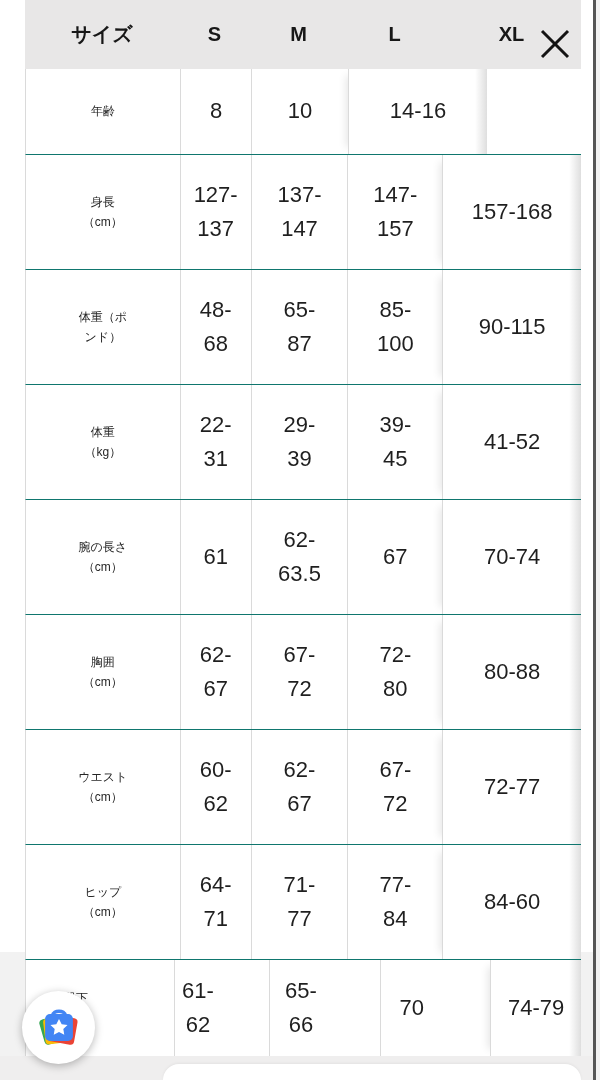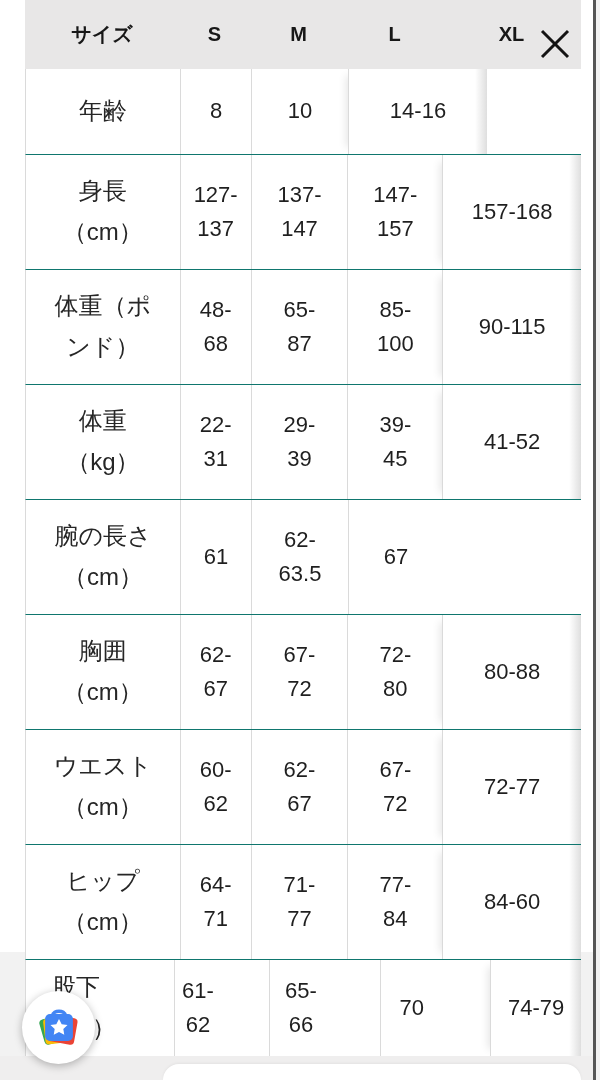--- a/index.html
+++ b/index.html
@@ -40,21 +40,21 @@
   }
   .col-label { width:154px; }
   .col-s { width:71px; }
   .col-m { width:97px; }
   .col-l { width:95px; }
   .col-xl { width:139px; position:relative; }
 
   .trow.body .cell + .cell { border-left:1px solid #dadada; }
 
   .trow.head .cell { font-weight:bold; font-size:20px; color:#171717; }
-  .trow.body .col-label { font-size:24px; line-height:1.7; color:#262626; }
+  .trow.body .col-label { font-size:12px; line-height:1.7; color:#262626; }
   .trow.body .val { font-size:22px; line-height:1.55; color:#1f1f1f; }
 
   
   .trow.body .col-xl { box-shadow:-9px 0 8px -7px rgba(0,0,0,0.10); }
   .trow.body .col-xl::after {
     content:""; position:absolute; right:0; top:0; bottom:0; width:12px;
     background:linear-gradient(to right, rgba(0,0,0,0), rgba(0,0,0,0.13));
     pointer-events:none;
   }
 
@@ -143,20 +143,21 @@
       <div class="cell col-xl val">41-52</div>
     </div>
 
     <div class="trow body r5">
       <div class="cell col-label">腕の長さ
 （cm）</div>
       <div class="cell col-s val">61</div>
       <div class="cell col-m val">62-
 63.5</div>
       <div class="cell col-l val">67</div>
+      <div class="cell col-xl val">70-74</div>
     </div>
 
     <div class="trow body r6">
       <div class="cell col-label">胸囲
 （cm）</div>
       <div class="cell col-s val">62-
 67</div>
       <div class="cell col-m val">67-
 72</div>
       <div class="cell col-l val">72-

